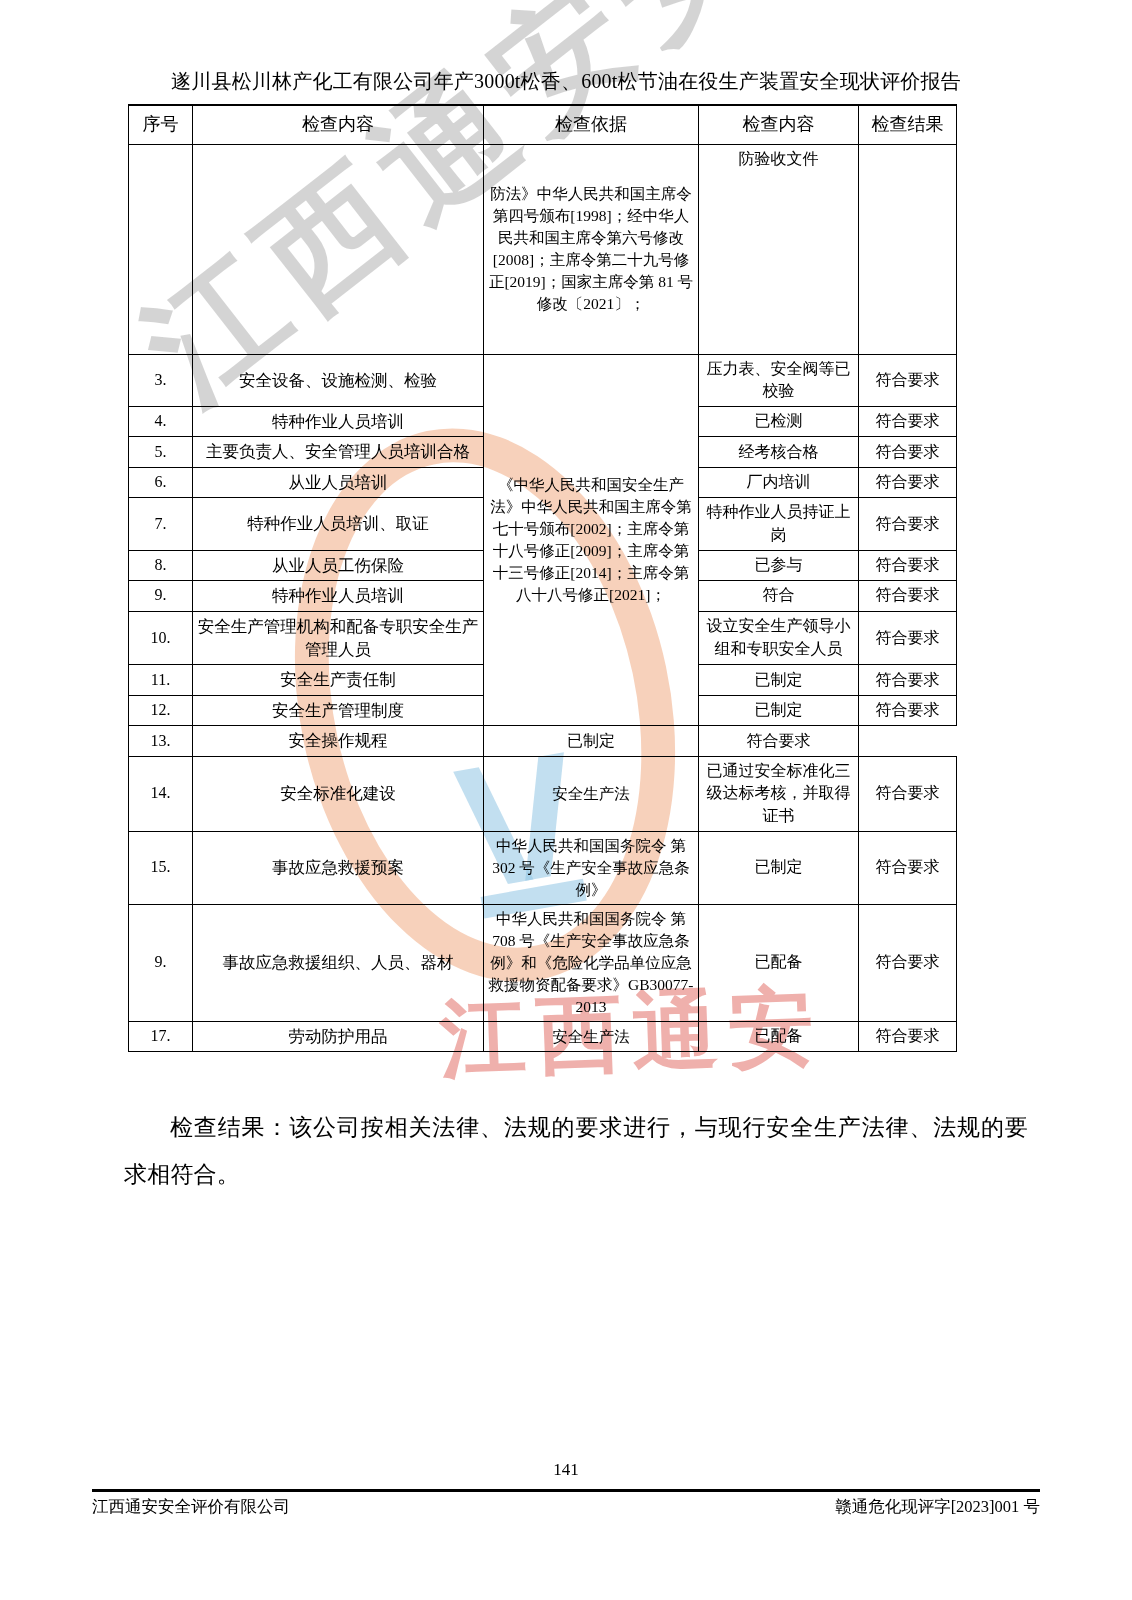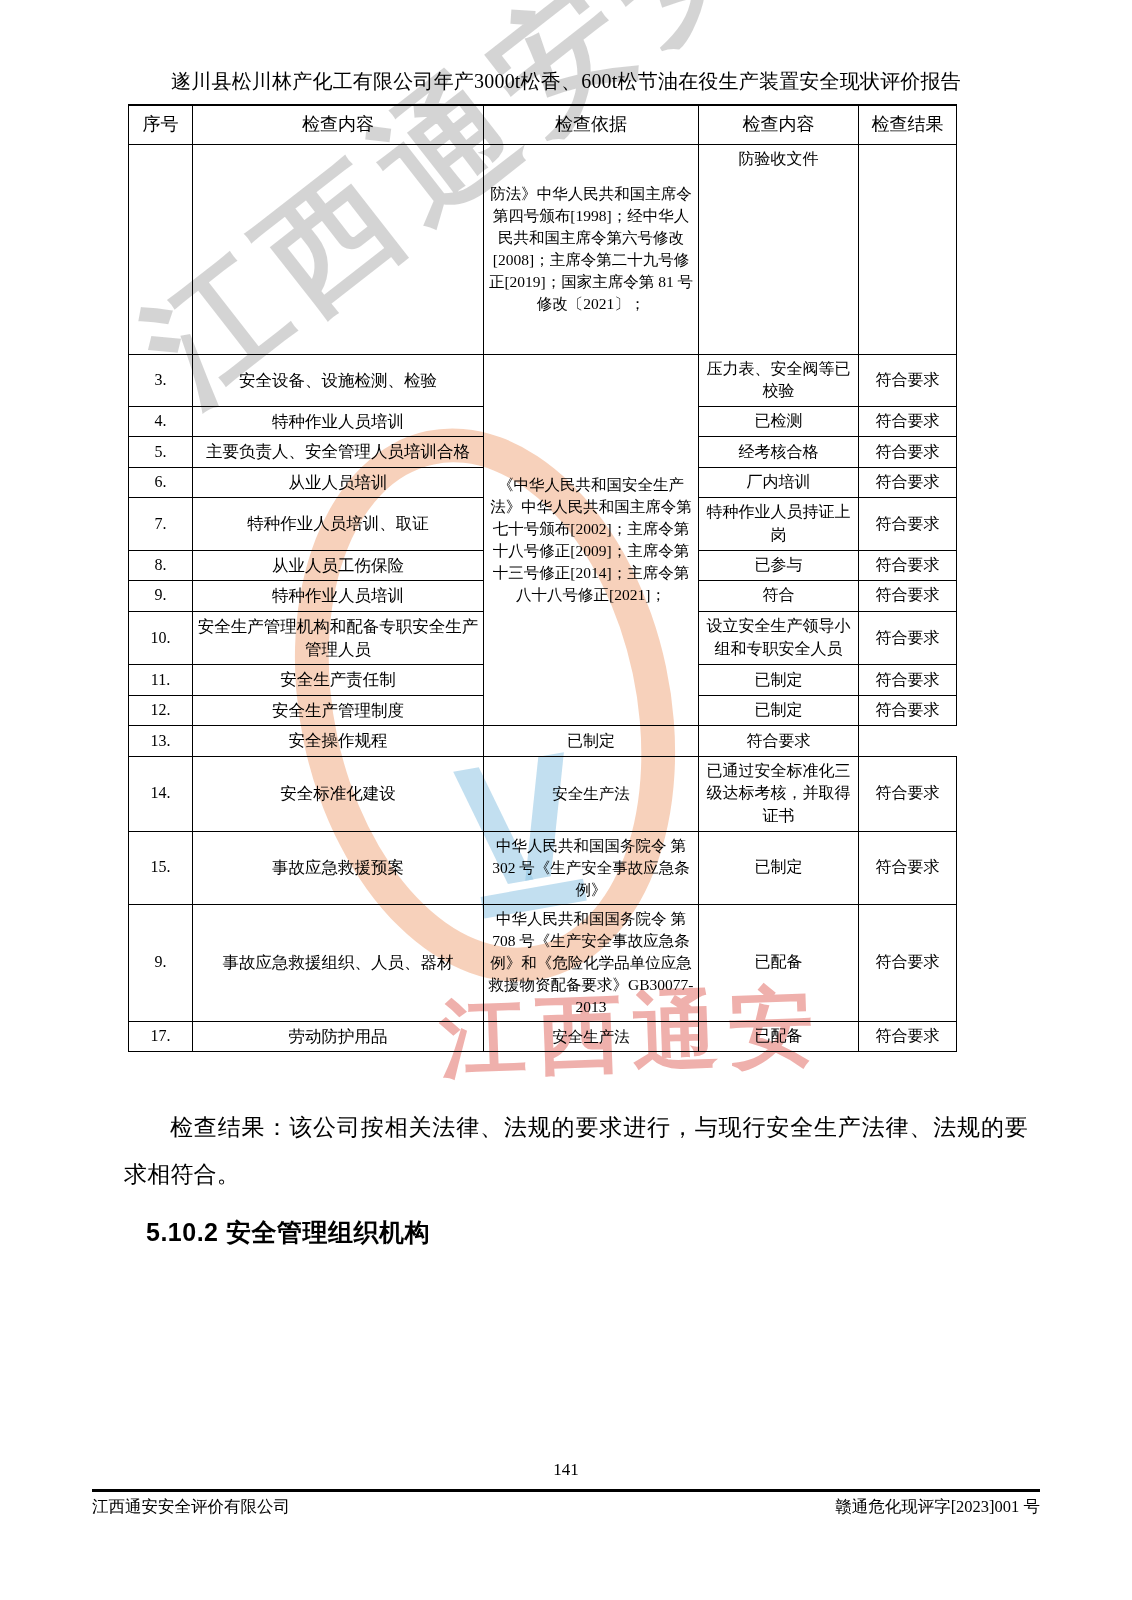--- a/index.html
+++ b/index.html
@@ -348,21 +348,20 @@
           <td class="cell-basis">安全生产法</td>
           <td class="cell-stat">已配备</td>
           <td class="cell-res">符合要求</td>
         </tr>
 
       </tbody>
     </table>
 
     <div class="body-wrap">
       <p class="para">检查结果：该公司按相关法律、法规的要求进行，与现行安全生产法律、法规的要求相符合。</p>
-      <h3 class="sec-title">5.10.2 安全管理组织机构</h3>
     </div>
 
     <div class="page-number">141</div>
     <div class="footer-rule"></div>
     <div class="footer-row">
       <span>江西通安安全评价有限公司</span>
       <span>赣通危化现评字[2023]001 号</span>
     </div>
 
   </div>

